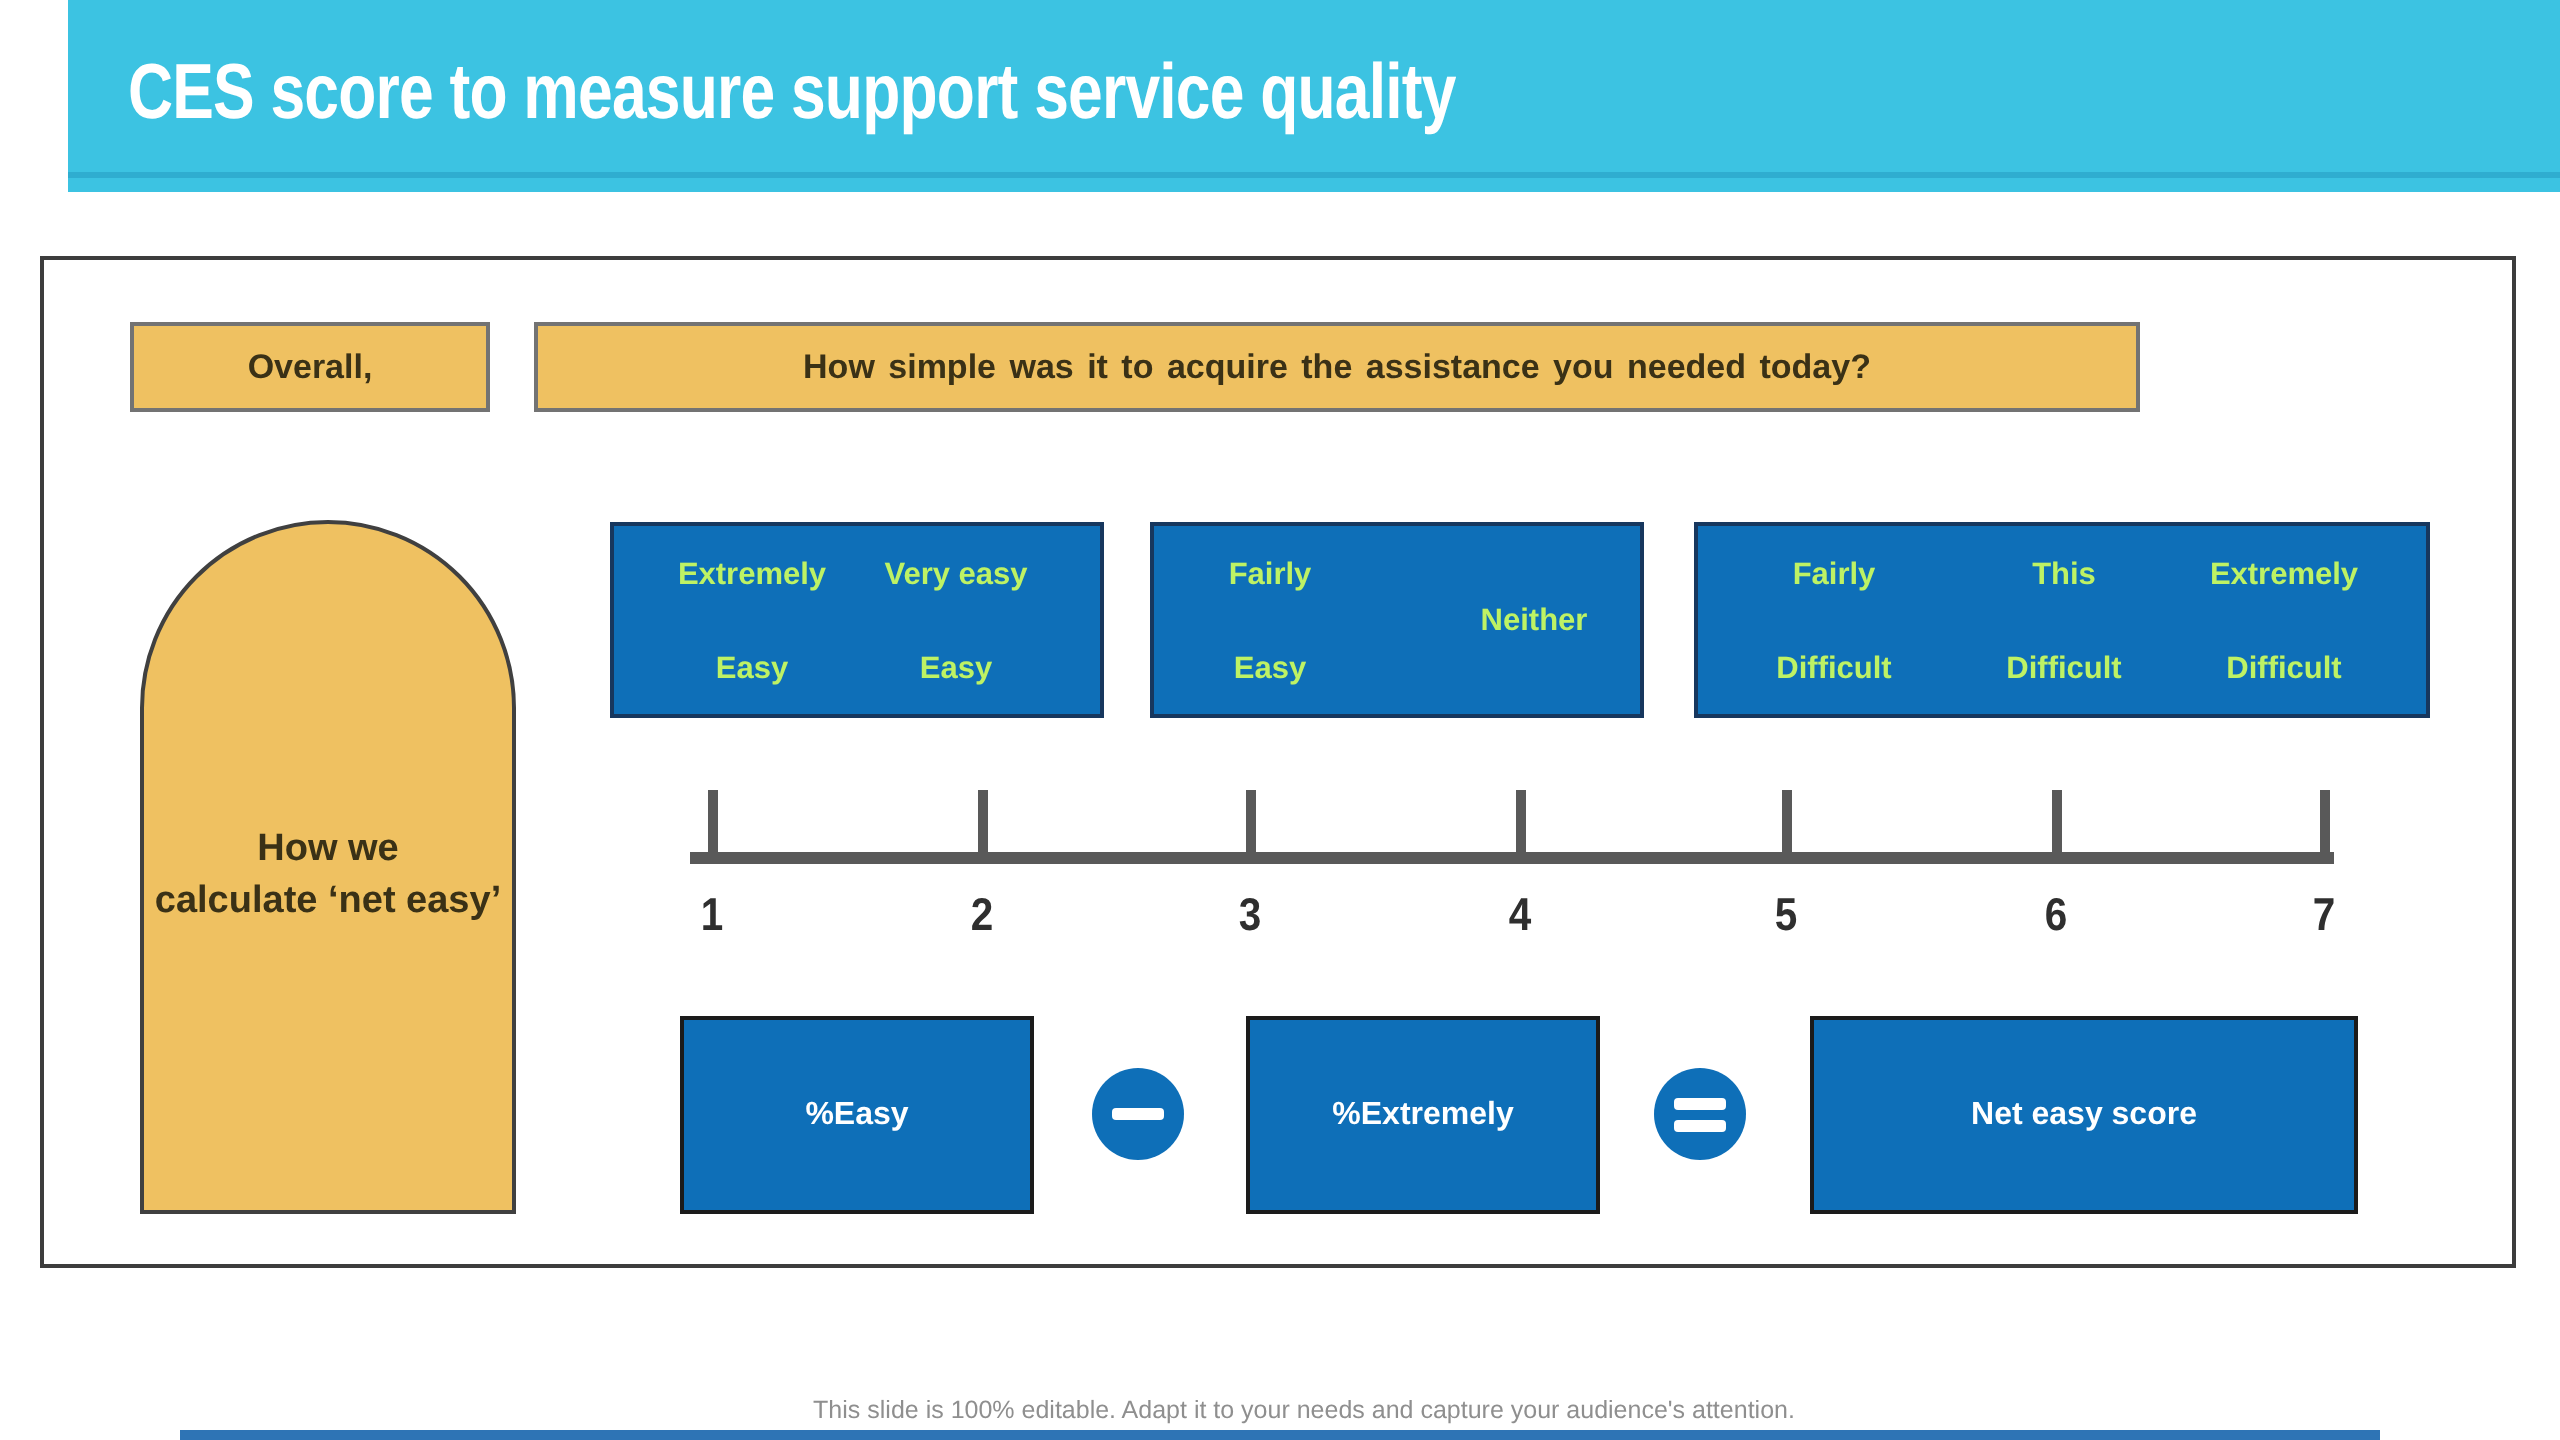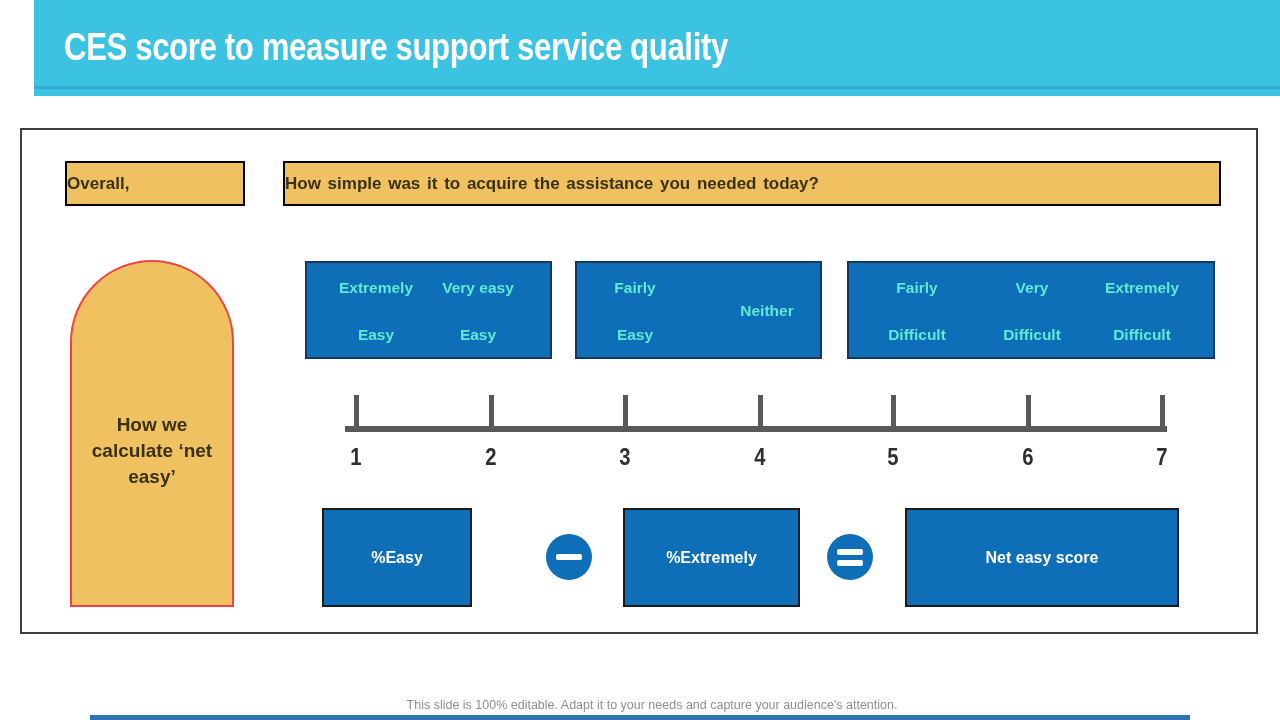--- a/index.html
+++ b/index.html
@@ -12,51 +12,51 @@
   .notch-a { position:absolute; left:0; top:0; width:14px; height:8px; background:#ffffff; }
   .notch-b { position:absolute; left:0; top:0; width:4px; height:30px; background:#ffffff; }
   .title { position:absolute; left:30px; top:18px; height:58px; line-height:58px;
            font-size:39px; font-weight:700; color:#ffffff; letter-spacing:-0.5px;
            transform:scaleX(0.8); transform-origin:left center; white-space:nowrap; }
 
   
   .panel { position:absolute; left:20px; top:128px; width:1238px; height:506px;
            background:#ffffff; border:2px solid #3d3d3d; }
 
-  .orange-box { position:absolute; background:#efc161; border:2px solid #000000;
-                display:flex; align-items:center; 
+  .orange-box { position:absolute; background:#efc161; border:2px solid #737373;
+                display:flex; align-items:center; justify-content:center;
                 font-size:17px; font-weight:700; color:#3a3116; }
   .prefix-box { left:43px; top:31px; width:180px; height:45px; }
-  .question-box { left:261px; top:31px; width:938px; height:45px; word-spacing:2px; }
+  .question-box { left:245px; top:31px; width:803px; height:45px; word-spacing:2px; }
 
-  .arch { position:absolute; left:48px; top:130px; width:164px; height:347px;
-          background:#efc161; border:2px solid #ef4444; border-radius:102px 102px 0 0; }
+  .arch { position:absolute; left:48px; top:130px; width:188px; height:347px;
+          background:#efc161; border:2px solid #404040; border-radius:102px 102px 0 0; }
   .arch-text { position:absolute; left:0; right:0; top:150px; text-align:center;
                font-size:19px; font-weight:700; color:#3a3116; line-height:26px; }
 
   .blue-box { position:absolute; background:#0e6fb8; border:2px solid #17375e; }
   .box-a { left:283px; top:131px; width:247px; height:98px; }
   .box-b { left:553px; top:131px; width:247px; height:98px; }
   .box-c { left:825px; top:131px; width:368px; height:98px; }
-  .col-label { position:absolute; width:110px; text-align:center; color:#5eead4;
+  .col-label { position:absolute; width:110px; text-align:center; color:#bef264;
                font-size:15.5px; font-weight:700; white-space:nowrap; }
   .row-top { top:16px; } .row-bottom { top:63px; } .row-mid { top:39px; }
 
   
   .ruler-bar { position:absolute; left:323px; top:296px; width:822px; height:6px; background:#595959; }
   .tick { position:absolute; top:265px; width:5px; height:32px; background:#595959; }
   .tick-num { position:absolute; top:314px; width:44px; text-align:center;
               font-size:23px; font-weight:700; color:#2f2f2f;
               transform:scaleX(0.88); transform-origin:center; }
 
   
   .formula-box { position:absolute; top:378px; height:99px; background:#0e6fb8; border:2px solid #1b1b1b;
                  display:flex; align-items:center; justify-content:center;
                  color:#ffffff; font-size:16px; font-weight:700; }
-  .easy-box { left:300px; width:150px; }
+  .easy-box { left:318px; width:177px; }
   .difficult-box { left:601px; width:177px; }
   .result-box { left:883px; width:274px; }
   .op-circle { position:absolute; top:404px; width:46px; height:46px; border-radius:50%;
                background:#0e6fb8; display:flex; flex-direction:column;
                align-items:center; justify-content:center; gap:5px; }
   .minus-circle { left:524px; } .equals-circle { left:805px; }
   .op-bar { width:26px; height:6px; background:#ffffff; border-radius:2px; }
 
   
   .footer-note { position:absolute; left:0; right:0; top:698px; text-align:center;
@@ -100,21 +100,21 @@
 
     <div class="blue-box box-b">
       <div class="col-label row-top" style="left:3px;">Fairly</div>
       <div class="col-label row-bottom" style="left:3px;">Easy</div>
       <div class="col-label row-mid" style="left:135px;">Neither</div>
     </div>
 
     <div class="blue-box box-c">
       <div class="col-label row-top" style="left:13px;">Fairly</div>
       <div class="col-label row-bottom" style="left:13px;">Difficult</div>
-      <div class="col-label row-top" style="left:128px;">Very</div>
+      <div class="col-label row-top" style="left:128px;">This</div>
       <div class="col-label row-bottom" style="left:128px;">Difficult</div>
       <div class="col-label row-top" style="left:238px;">Extremely</div>
       <div class="col-label row-bottom" style="left:238px;">Difficult</div>
     </div>
 
     <div class="ruler-bar"></div>
     <div class="tick" style="left:332px;"></div>
     <div class="tick" style="left:467px;"></div>
     <div class="tick" style="left:601px;"></div>
     <div class="tick" style="left:736px;"></div>

